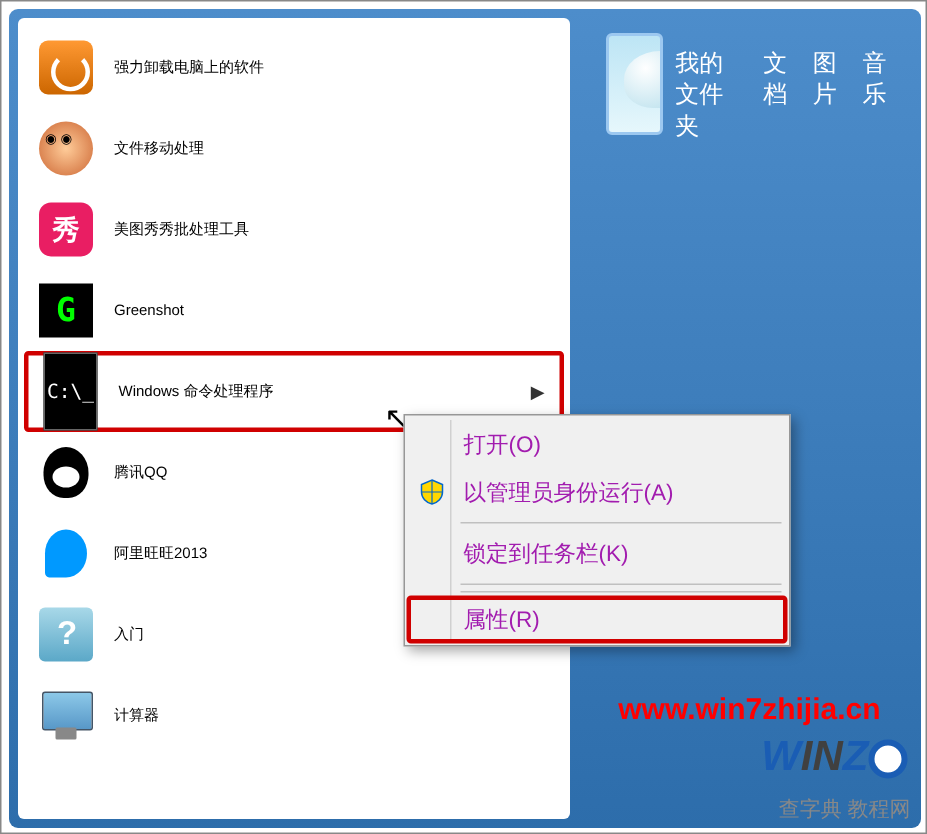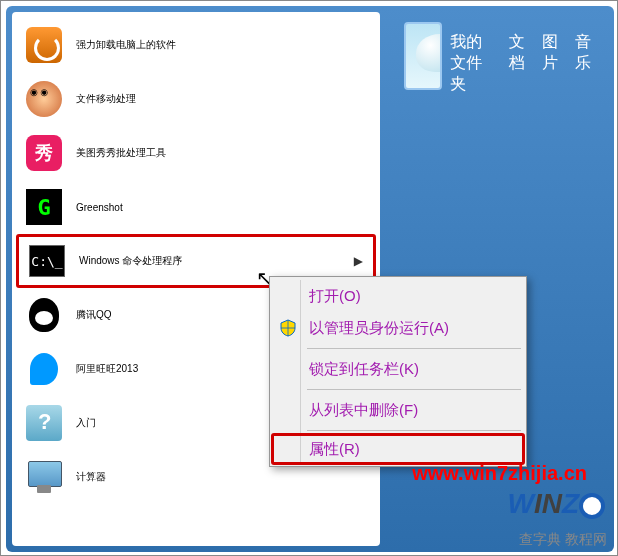--- a/index.html
+++ b/index.html
@@ -192,21 +192,21 @@
       font-size: 14px;
       z-index: 20;
     }
     
     .ico-recycle { background: linear-gradient(#ff9933,#cc6600); border-radius: 6px; width:36px;height:36px; position:relative;}
     .ico-recycle::after{content:'';position:absolute;top:8px;left:8px;width:20px;height:20px;border:3px solid #fff;border-radius:50%;border-top-color:transparent;}
     .ico-monkey { width:36px;height:36px;background:radial-gradient(#ffcc99,#cc6633);border-radius:50%;position:relative;}
     .ico-monkey::after{content:'◉ ◉';position:absolute;top:6px;left:4px;font-size:9px;color:#000;}
     .ico-meitu { width:36px;height:36px;background:#e91e63;border-radius:8px;color:#fff;display:flex;align-items:center;justify-content:center;font-size:18px;font-weight:bold;}
     .ico-greenshot{width:36px;height:36px;background:#000;color:#0f0;display:flex;align-items:center;justify-content:center;font-size:22px;font-family:monospace;font-weight:bold;}
-    .ico-cmd{width:36px;height:32px;background:#000;color:#fff;display:flex;align-items:center;justify-content:center;font-size:13px;font-family:monospace;border:1px solid #666;}
+    .ico-cmd{width:36px;height:52px;background:#000;color:#fff;display:flex;align-items:center;justify-content:center;font-size:13px;font-family:monospace;border:1px solid #666;}
     .ico-qq{width:36px;height:36px;position:relative;}
     .ico-qq::before{content:'';position:absolute;width:30px;height:34px;background:#000;border-radius:50% 50% 45% 45%;top:1px;left:3px;}
     .ico-qq::after{content:'';position:absolute;width:18px;height:14px;background:#fff;border-radius:50%;top:14px;left:9px;}
     .ico-ww{width:36px;height:36px;position:relative;}
     .ico-ww::before{content:'';position:absolute;width:28px;height:32px;background:#0099ff;border-radius:50% 50% 50% 10%;top:2px;left:4px;}
     .ico-help{width:36px;height:36px;background:linear-gradient(#a8d8e8,#5ba8c8);border-radius:4px;position:relative;}
     .ico-help::after{content:'?';position:absolute;top:4px;left:12px;color:#fff;font-size:22px;font-weight:bold;}
     .ico-computer{width:36px;height:36px;position:relative;}
     .ico-computer::before{content:'';position:absolute;width:32px;height:24px;background:linear-gradient(#8cc8e8,#5898c8);border:1px solid #456;border-radius:2px;top:2px;left:2px;}
     .ico-computer::after{content:'';position:absolute;width:14px;height:8px;background:#888;bottom:2px;left:11px;border-radius:1px;}
@@ -300,21 +300,20 @@
   <div class="ctx-item">
     <svg class="shield-icon" viewBox="0 0 18 18">
         <path d="M9 1 L16 4 V9 C16 13 13 16 9 17 C5 16 2 13 2 9 V4 Z" fill="#ffd700" stroke="#0066cc" stroke-width="1"></path>
         <path d="M9 1 L9 17 M2 9 L16 9" stroke="#0066cc" stroke-width="0.8"></path>
       </svg>
     <span>以管理员身份运行(A)</span>
   </div>
   <div class="ctx-sep"></div>
   <div class="ctx-item">锁定到任务栏(K)</div>
   <div class="ctx-sep"></div>
-  <div class="ctx-item">从列表中删除(F)</div>
   <div class="ctx-sep"></div>
   <div class="ctx-item highlighted">属性(R)</div>
 </div>
 
 <div class="watermark1">www.win7zhijia.cn</div>
 <div class="watermark2">
   <span class="w">W</span><span class="in">IN</span><span style="color:#1a5db4">Z</span><span class="ring"></span>
 </div>
 <div class="watermark3">查字典 教程网</div>
 

